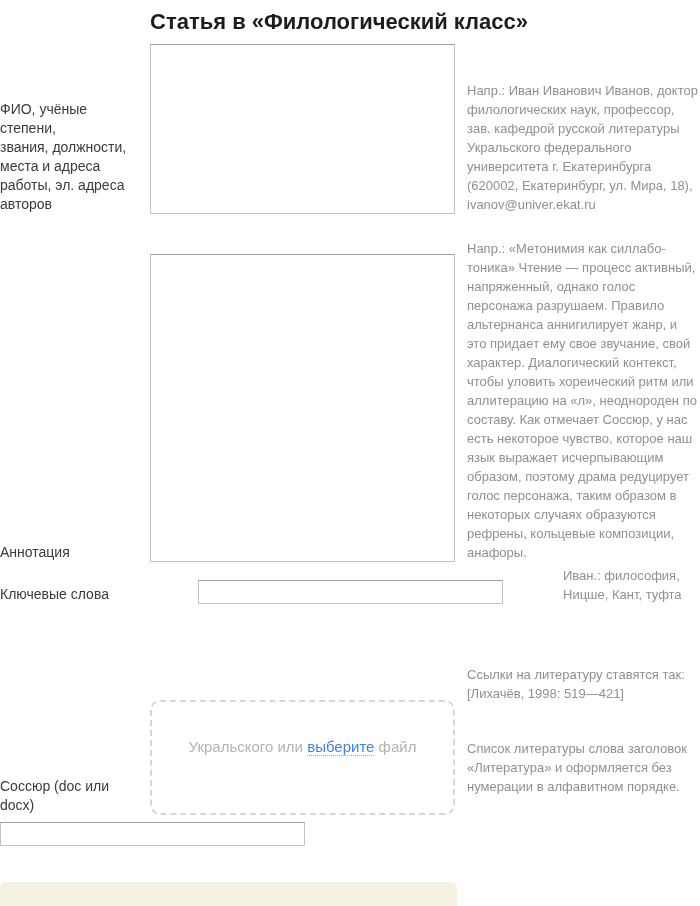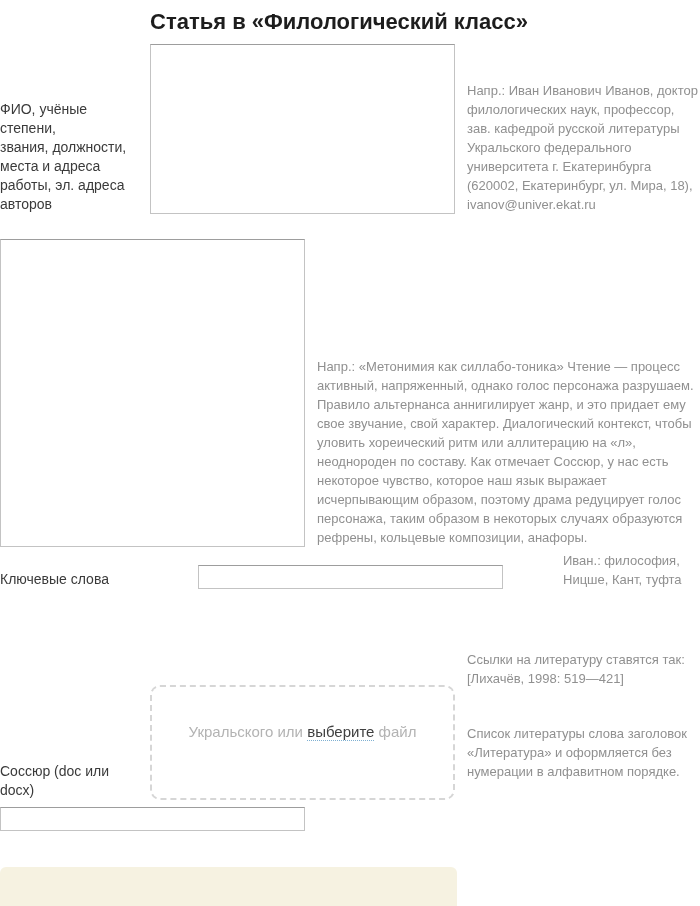--- a/index.html
+++ b/index.html
@@ -69,21 +69,21 @@
     height: 115px;
     border: 2px dashed #d6d6d6;
     border-radius: 10px;
     padding-top: 36px;
     text-align: center;
     font-size: 15px;
     color: #b3b3b3;
     cursor: pointer;
   }
   .dropzone .file-link {
-    color: #404040;
+    color: #3b82f6;
     border-bottom: 1px dotted #7fb0d2;
     cursor: pointer;
   }
 
   .footer-panel {
     margin-top: 36px;
     width: 457px;
     height: 102px;
     background: #f6f2e1;
     border-radius: 6px;
@@ -103,20 +103,21 @@
 места и адреса
 работы, эл. адреса
 авторов</div>
     <div class="col-input">
       <textarea class="field ta-authors" style=""></textarea>
     </div>
     <div class="col-hint">Напр.: Иван Иванович Иванов, доктор филологических наук, профессор, зав. кафедрой русской литературы Укральского федерального университета г. Екатеринбурга (620002, Екатеринбург, ул. Мира, 18), ivanov@univer.ekat.ru</div>
   </div>
 
   <div class="row row-annotation">
+    <div class="col-label">Аннотация</div>
     <div class="col-input">
       <textarea class="field ta-annotation" style=""></textarea>
     </div>
     <div class="col-hint">Напр.: «Метонимия как силлабо-тоника» Чтение — процесс активный, напряженный, однако голос персонажа разрушаем. Правило альтернанса аннигилирует жанр, и это придает ему свое звучание, свой характер. Диалогический контекст, чтобы уловить хореический ритм или аллитерацию на «л», неоднороден по составу. Как отмечает Соссюр, у нас есть некоторое чувство, которое наш язык выражает исчерпывающим образом, поэтому драма редуцирует голос персонажа, таким образом в некоторых случаях образуются рефрены, кольцевые композиции, анафоры.</div>
   </div>
 
   <div class="row row-keywords">
     <div class="col-label">Ключевые слова</div>
     <div class="col-input">
       <input type="text" class="field" value="" style="">

